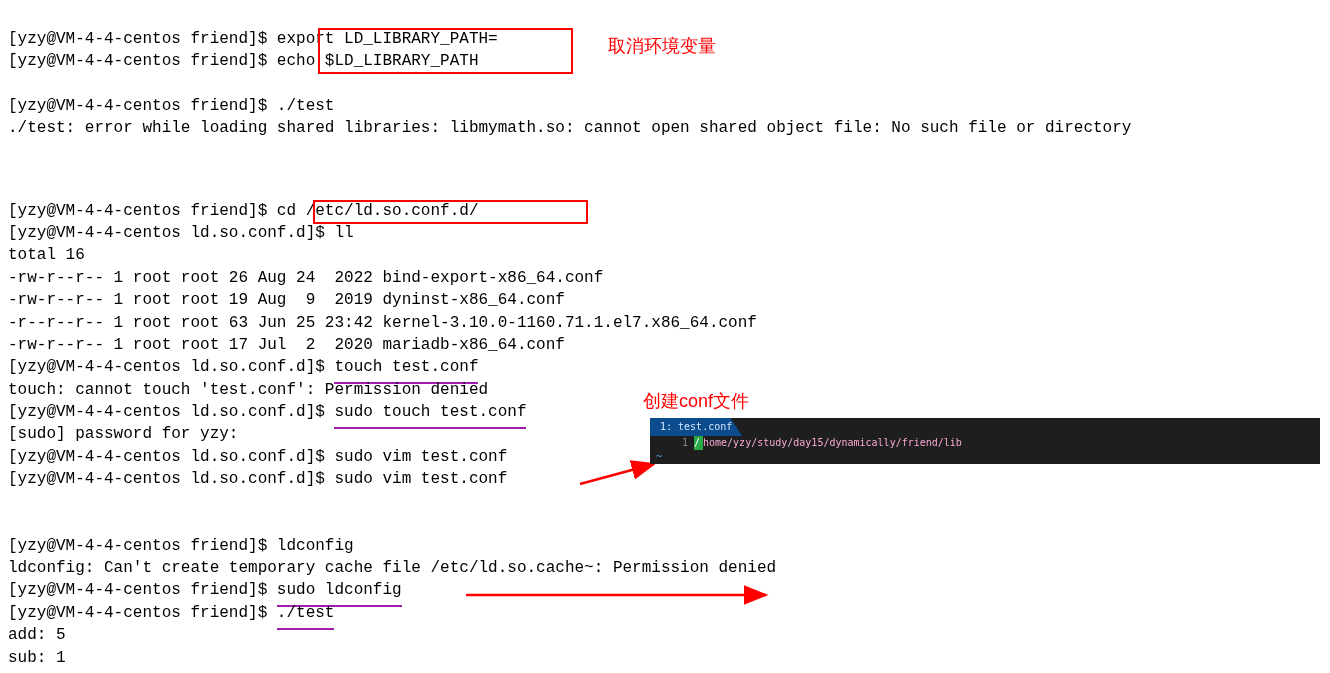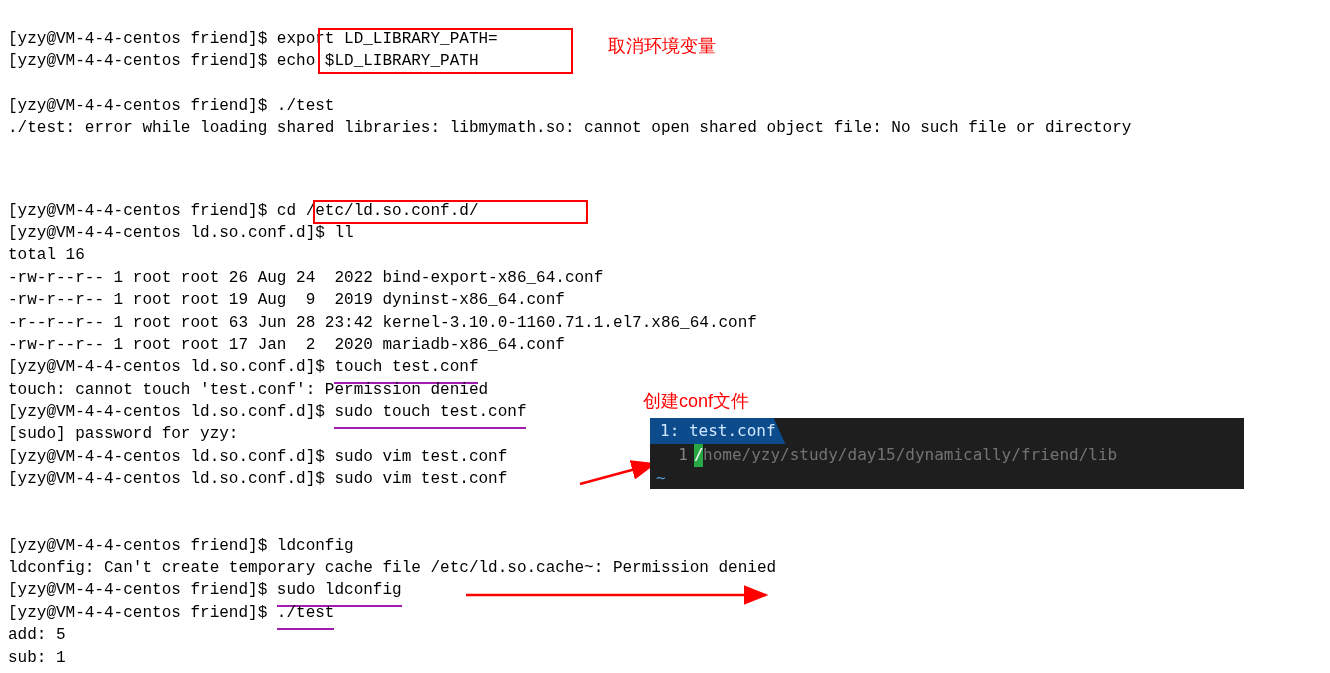--- a/index.html
+++ b/index.html
@@ -32,24 +32,24 @@
     white-space: nowrap;
   }
   .uline {
     border-bottom: 2px solid #a21caf;
     padding-bottom: 6px;
   }
   .editor {
     position: absolute;
     left: 650px;
     top: 418px;
-    width: 594px;
+    width: 670px;
     background: #1e1e1e;
     font-family: "Consolas", monospace;
-    font-size: 16px;
+    font-size: 10px;
   }
   .editor .tab {
     display: inline-block;
     background: #0d4c8c;
     color: #cfe7ff;
     padding: 2px 10px 2px 10px;
     clip-path: polygon(0 0, calc(100% - 12px) 0, 100% 100%, 0 100%);
   }
   .editor .content {
     display: flex;
@@ -61,21 +61,21 @@
     padding-right: 6px;
     color: #858585;
   }
   .editor .cursor {
     display: inline-block;
     width: 9px;
     background: #28a745;
     color: #ffffff;
   }
   .editor .path {
-    color: #737373;
+    color: #f9a8d4;
   }
   .editor .tilde {
     color: #569cd6;
     padding-left: 6px;
   }
   svg.arrow {
     position: absolute;
     overflow: visible;
     pointer-events: none;
   }
@@ -98,22 +98,22 @@
 <div class="blk"></div>
 
 <div style="position:relative;margin-top:38px;">
   <div class="line"><span>[yzy@VM-4-4-centos friend]$ </span><span>cd /etc/ld.so.conf.d/</span></div>
   <div class="redbox" style="position:absolute; left:305px; top:0px; width:275px; height:24px;"></div>
 </div>
 <div class="line"><span>[yzy@VM-4-4-centos ld.so.conf.d]$ </span><span>ll</span></div>
 <div class="line">total 16</div>
 <div class="line">-rw-r--r-- 1 root root 26 Aug 24  2022 bind-export-x86_64.conf</div>
 <div class="line">-rw-r--r-- 1 root root 19 Aug  9  2019 dyninst-x86_64.conf</div>
-<div class="line">-r--r--r-- 1 root root 63 Jun 28 23:42 kernel-3.10.0-1160.71.1.el7.x86_64.conf</div>
-<div class="line">-rw-r--r-- 1 root root 17 Jan  2  2020 mariadb-x86_64.conf</div>
+<div class="line">-r--r--r-- 1 root root 63 Jun 25 23:42 kernel-3.10.0-1160.71.1.el7.x86_64.conf</div>
+<div class="line">-rw-r--r-- 1 root root 17 Jul  2  2020 mariadb-x86_64.conf</div>
 <div class="line"><span>[yzy@VM-4-4-centos ld.so.conf.d]$ </span><span class="uline">touch test.conf</span></div>
 <div class="line">touch: cannot touch 'test.conf': Permission denied</div>
 <div style="position:relative;">
   <div class="line"><span>[yzy@VM-4-4-centos ld.so.conf.d]$ </span><span class="uline">sudo touch test.conf</span></div>
   <div class="anno" style="left:635px; top:-12px;">创建conf文件</div>
 </div>
 <div class="line">[sudo] password for yzy: </div>
 <div class="line"><span>[yzy@VM-4-4-centos ld.so.conf.d]$ </span><span>sudo vim test.conf</span></div>
 <div style="position:relative;">
   <div class="line"><span>[yzy@VM-4-4-centos ld.so.conf.d]$ </span><span>sudo vim test.conf</span></div>

